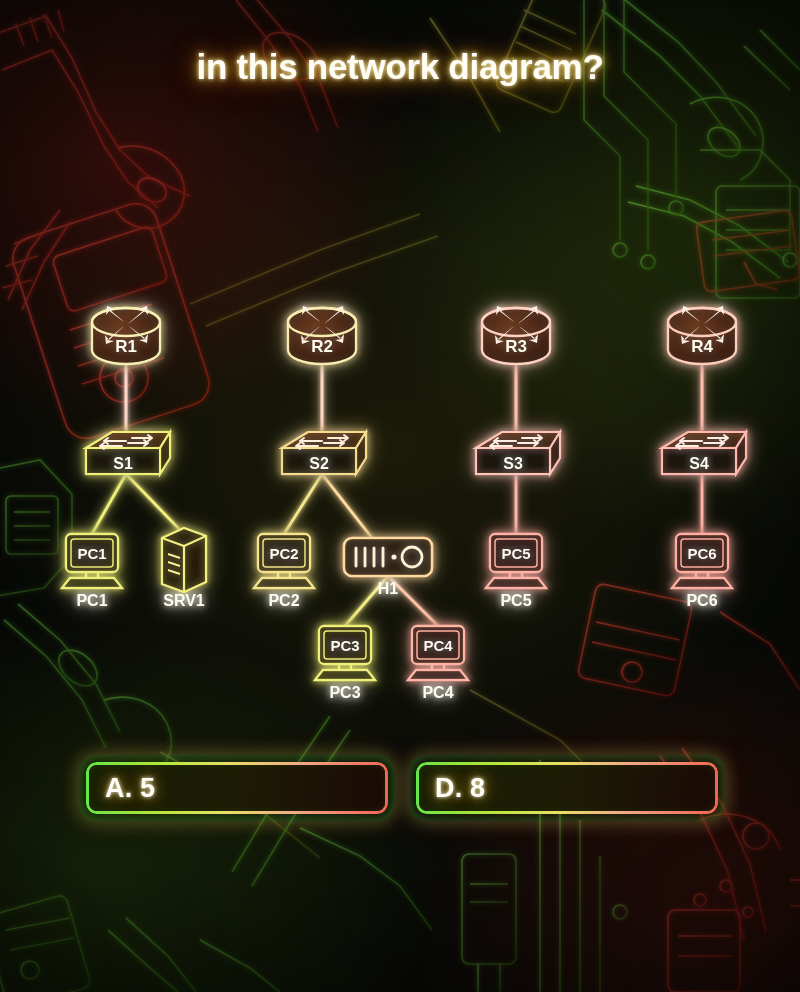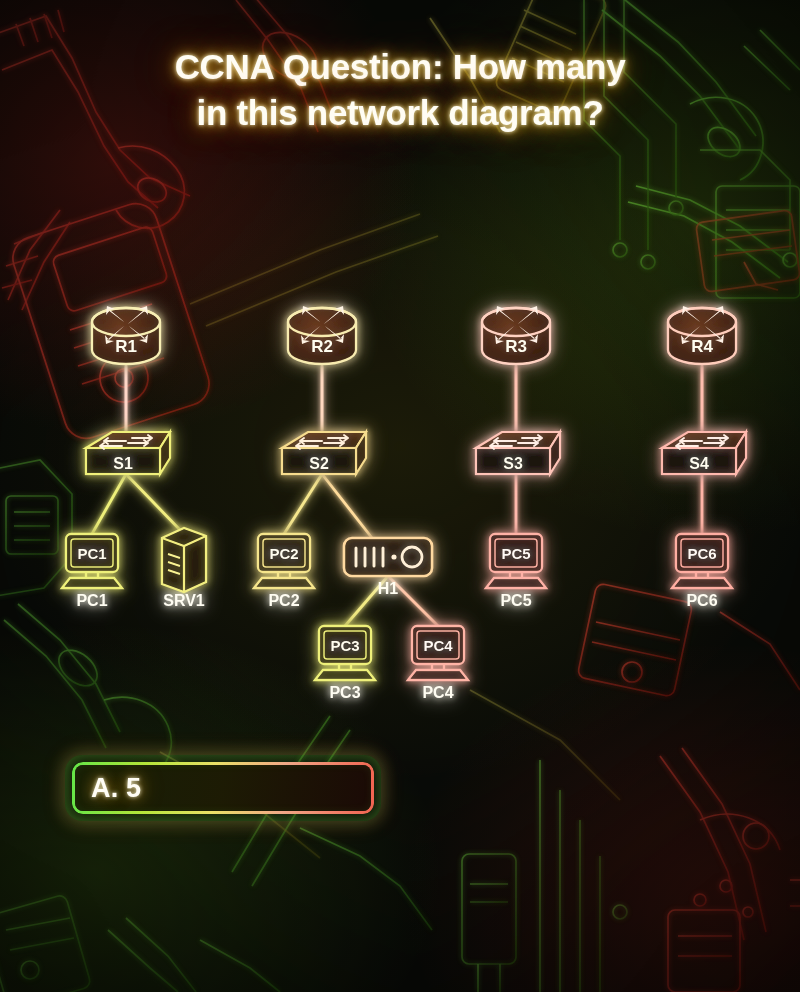--- a/index.html
+++ b/index.html
@@ -40,21 +40,21 @@
       0 0 26px rgba(230,160,20,0.65),
       0 0 48px rgba(190,120,10,0.45);
   }
 
   
   #diagram { position:absolute; left:0; top:282px; width:800px; height:440px; z-index:4; }
   #diagram svg { display:block; }
 
   
   #answers {
-    position:absolute; left:72px; top:762px; width:632px;
+    position:absolute; left:86px; top:762px; width:632px;
     display:grid; grid-template-columns:1fr 1fr; gap:14px 28px; z-index:6;
   }
   .answer {
     position:relative; height:52px; border-radius:11px;
     background:linear-gradient(100deg,#0d1206 0%, #141405 45%, #130905 100%);
     padding:2px;
     background-clip:padding-box;
     display:flex; align-items:center;
   }
   .answer::before {
@@ -228,21 +228,20 @@
         <path d="M160 752 L250 802 L320 858"></path>
       </g>
     </g>
   </svg>
   <div id="bg-wash"></div>
   <div id="bg-vig"></div>
 </div>
 
 
 <div id="title">
-  <div>CCNA Question: How many</div>
   <div>in this network diagram?</div>
 </div>
 
 
 <div id="diagram">
 <svg viewBox="0 0 800 440" width="800" height="440" xmlns="http://www.w3.org/2000/svg">
   <defs>
     <filter id="nGlowA" x="-70%" y="-70%" width="240%" height="240%">
       <feGaussianBlur stdDeviation="3.6" result="b1"></feGaussianBlur>
       <feGaussianBlur stdDeviation="8" result="b2"></feGaussianBlur>
@@ -492,17 +491,21 @@
   </g>
 </svg>
 </div>
 
 
 <div id="answers">
   <div class="answer">
     <div class="answer-inner"></div>
     <span class="answer-label">A. 5</span>
   </div>
+  <div class="answer">
+    <div class="answer-inner"></div>
+    <span class="answer-label">D. 8</span>
+  </div>
 </div>
 
 
 
 <domain>Diagram</domain>
 
 </body></html>

